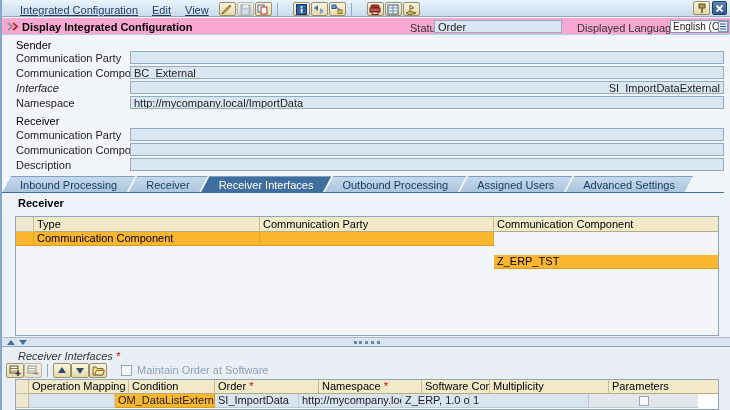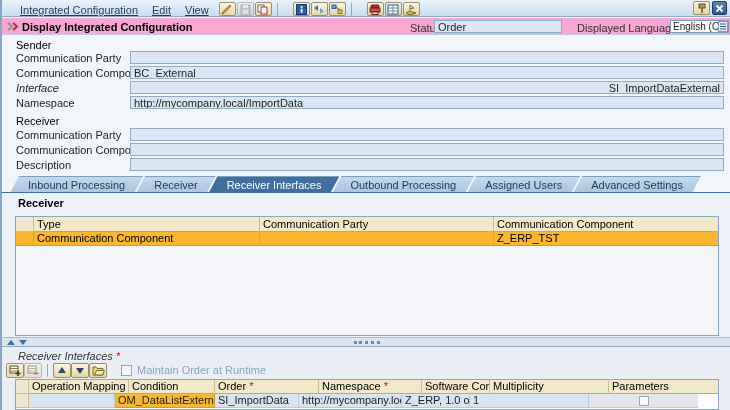--- a/index.html
+++ b/index.html
@@ -36,21 +36,21 @@
   .dd-field { position:absolute; left:668px; top:2px; width:59px; height:13px; background:#fff;
     border:1px solid #7F9BB7; display:flex; align-items:center; padding-left:2px; }
   .dd-field .txt { flex:1; overflow:hidden; white-space:nowrap; font-size:10px; }
 
   
   .section-h { position:absolute; left:14px; font-weight:normal; color:#000; }
   .frow-lbl { position:absolute; left:14px; }
   .frow-val { position:absolute; left:128px; width:594px; }
 
   
-  .tabbar { position:absolute; left:8px; top:176px; width:714px; height:17px; display:flex; }
+  .tabbar { position:absolute; left:0; top:176px; width:714px; height:17px; display:flex; }
   .tabbar::after { content:""; position:absolute; left:-8px; right:-8px; top:16px; height:1px; background:#3F6F9E; }
   .tab { position:relative; height:17px; padding:0 18px; display:flex; align-items:center;
     background:linear-gradient(#C5D9EB,#A9C4DC); color:#17395E; margin-left:-7px;
     clip-path:polygon(9px 0, 100% 0, calc(100% - 9px) 100%, 0 100%); border-top:1px solid #7E9FBE; }
   .tab:first-child { margin-left:0; }
   .tab.selected { background:#3F6F9E; color:#FFFFFF; z-index:2; }
 
   
   .panel { position:absolute; left:0; top:193px; width:100%; height:144px; background:#ECF2F8; }
   .panel-h { position:absolute; left:16px; top:4px; font-weight:bold; color:#000; }
@@ -253,21 +253,21 @@
     <div class="trow">
       <div class="hcell sel-cell" style="width:18px;"></div>
       <div class="hcell" style="width:226px;">Type</div>
       <div class="hcell" style="width:234px;">Communication Party</div>
       <div class="hcell" style="width:224px; border-right:none;">Communication Component</div>
     </div>
     <div class="trow row-selected">
       <div class="dcell sel-cell" style="width:18px; height:14px;"></div>
       <div class="dcell" style="width:226px;">Communication Component</div>
       <div class="dcell" style="width:234px;"></div>
-      <div class="dcell" style="width:224px; border-right:none;">Z_ERP_TST</div>
+      <div class="dcell" style="width:224px; border-right:none;margin-top:23px;">Z_ERP_TST</div>
     </div>
   </div>
 
   <div class="splitter">
     <div class="tri-up"></div>
     <div class="tri-dn"></div>
     <div class="grip"></div>
   </div>
 
   <div class="bottom">
@@ -302,21 +302,21 @@
             <path d="M5 8 L1 2 H9 Z" fill="#2F4B66"></path>
           </svg>
       </div>
       <div class="tbtn" style="width:18px;height:15px;">
         <svg width="13" height="11" viewBox="0 0 13 11">
             <path d="M1 10 L1 2 L4 2 L5 3.5 L11 3.5 L11 10 Z" fill="#F0D87A" stroke="#7A6A33"></path>
             <path d="M2.5 10 L4.5 5.5 L12.5 5.5 L10.5 10 Z" fill="#F7E8A8" stroke="#7A6A33"></path>
           </svg>
       </div>
       <div class="chk"></div>
-      <span class="chk-lbl">Maintain Order at Runtime</span>
+      <span class="chk-lbl">Maintain Order at Software</span>
     </div>
   </div>
 
   <div class="tbl tbl2" style="left:13px; top:379px; width:704px; height:31px; background:#FDFDFE;">
     <div class="trow">
       <div class="hcell sel-cell" style="width:13px;"></div>
       <div class="hcell" style="width:100px;"><span>Operation Mapping</span></div>
       <div class="hcell" style="width:86px;"><span>Condition</span></div>
       <div class="hcell" style="width:104px;"><span>Order</span> <span class="req">*</span></div>
       <div class="hcell" style="width:103px;"><span>Namespace</span> <span class="req">*</span></div>

